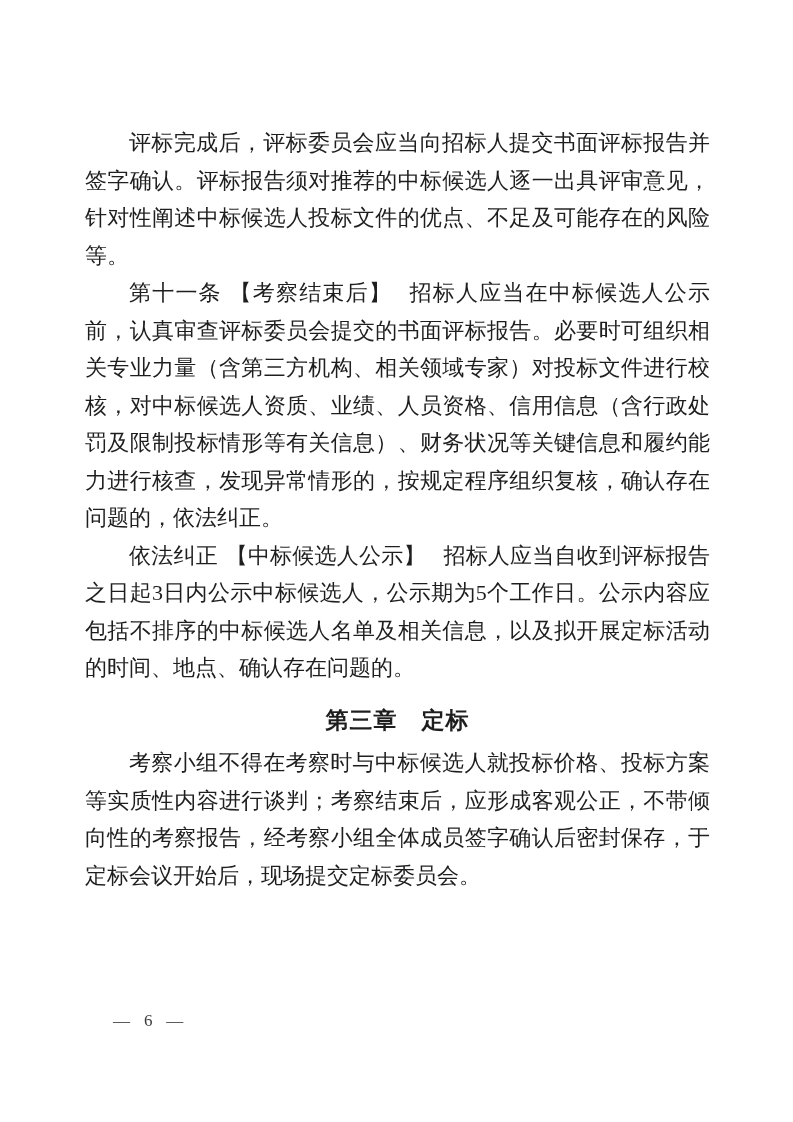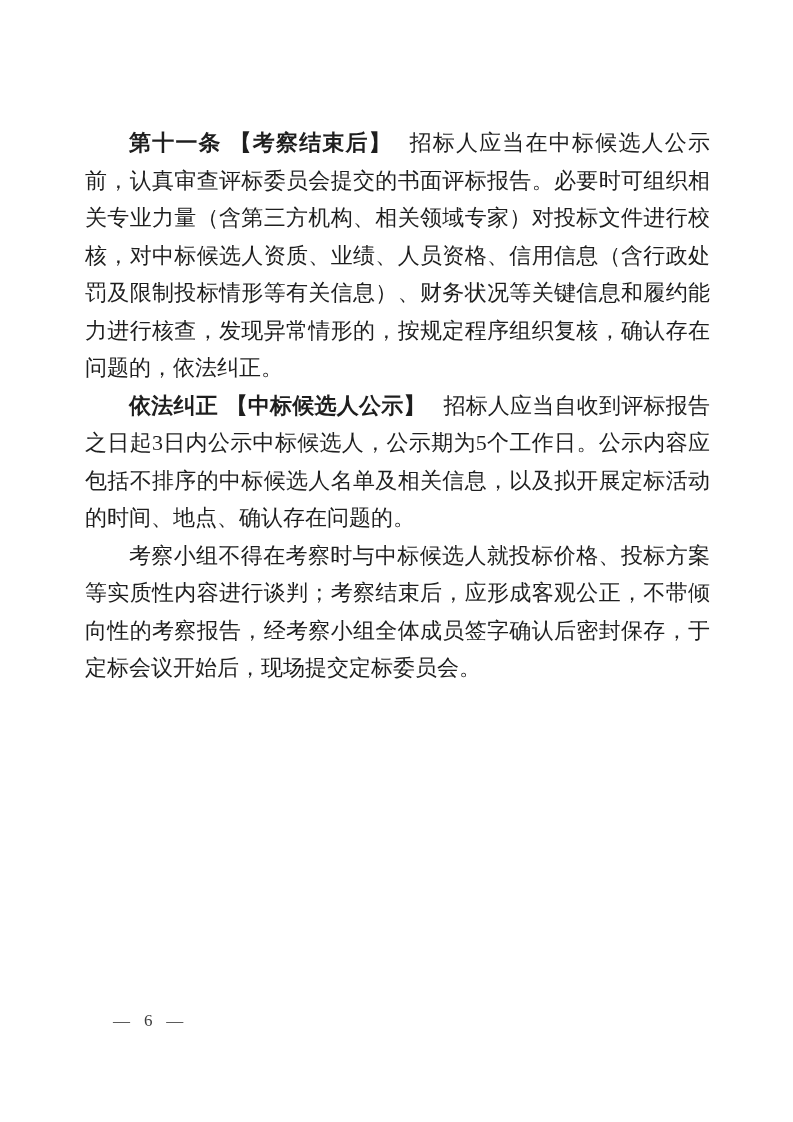--- a/index.html
+++ b/index.html
@@ -20,21 +20,21 @@
     font-size: 22px;
     line-height: 37.5px;
     text-align: justify;
     text-justify: inter-character;
   }
   .para {
     margin: 0;
     text-indent: 2em;
   }
   .article-head {
-    font-weight: bold;
+    font-weight: normal;
   }
   .article-num { margin-right: 0.35em; }
   .article-title { margin-right: 0.8em; }
   .chapter {
     margin: 15px 0 5px 0;
     text-indent: 0;
     text-align: center;
     font-family: "Liberation Sans", "DejaVu Sans", sans-serif;
     font-weight: bold;
     font-size: 23px;
@@ -50,25 +50,27 @@
     word-spacing: 0.45em;
     letter-spacing: 1px;
   }
 </style>
 </head>
 <body>
 
 <div class="page">
   <div class="content">
 
+    <p class="para"><span>评标完成后，评标委员会应当向招标人提交书面评标报告并签字确认。评标报告须对推荐的中标候选人逐一出具评审意见，针对性阐述中标候选人投标文件的优点、不足及可能存在的风险等。</span></p>
 
     <p class="para"><span class="article-head article-num">第十一条</span><span class="article-head article-title">【考察结束后】</span><span>招标人应当在中标候选人公示前，认真审查评标委员会提交的书面评标报告。必要时可组织相关专业力量（含第三方机构、相关领域专家）对投标文件进行校核，对中标候选人资质、业绩、人员资格、信用信息（含行政处罚及限制投标情形等有关信息）、财务状况等关键信息和履约能力进行核查，发现异常情形的，按规定程序组织复核，确认存在问题的，依法纠正。</span></p>
 
     <p class="para"><span class="article-head article-num">依法纠正</span><span class="article-head article-title">【中标候选人公示】</span><span>招标人应当自收到评标报告之日起3日内公示中标候选人，公示期为5个工作日。公示内容应包括不排序的中标候选人名单及相关信息，以及拟开展定标活动的时间、地点、确认存在问题的。</span></p>
 
+    <p class="para chapter">第三章　定标</p>
 
 
     <p class="para"><span>考察小组不得在考察时与中标候选人就投标价格、投标方案等实质性内容进行谈判；考察结束后，应形成客观公正，不带倾向性的考察报告，经考察小组全体成员签字确认后密封保存，于定标会议开始后，现场提交定标委员会。</span></p>
 
   </div>
 
   <div class="footer"><span>— 6 —</span></div>
 </div>
 
 </body></html>

